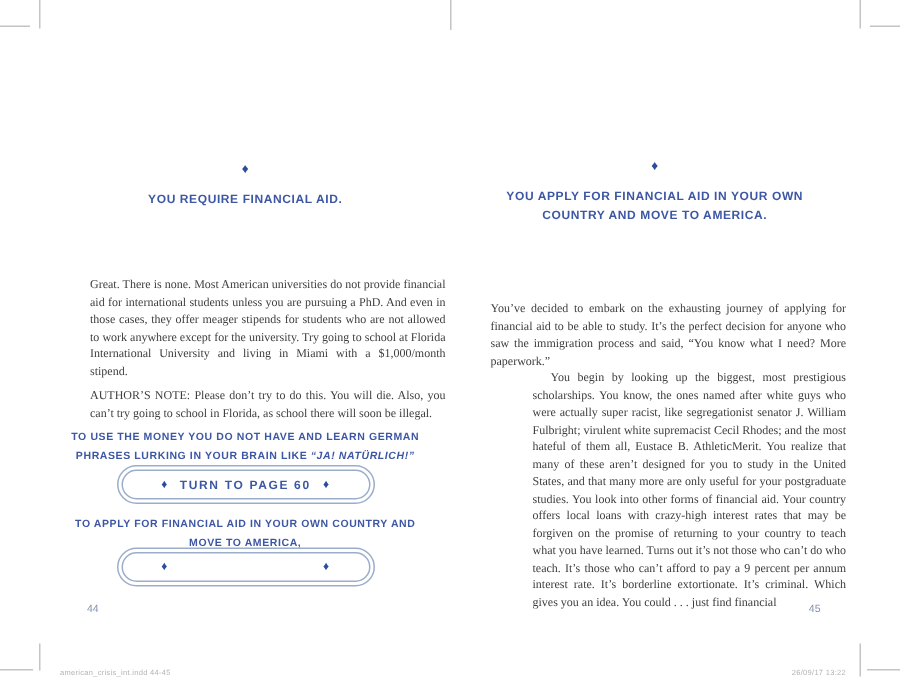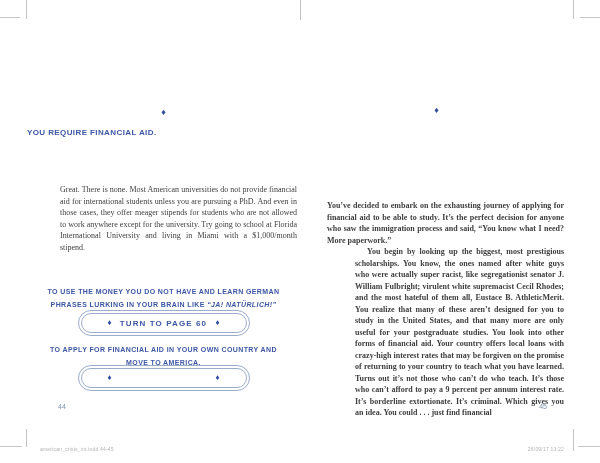--- a/index.html
+++ b/index.html
@@ -3,27 +3,27 @@
 <meta charset="utf-8">
 <style>
   html,body{margin:0;padding:0;background:#ffffff;}
   .canvas{position:relative;width:600px;height:463px;background:#ffffff;overflow:hidden;
           font-family:"Liberation Sans",sans-serif;}
   .crop{position:absolute;background:#c4c4c4;}
   .page{position:absolute;top:18px;width:273px;height:427px;}
   .page-left{left:27px;}
   .page-right{left:300px;}
   .marker{position:absolute;width:100%;text-align:center;color:#2d4c9f;font-size:9px;line-height:9px;}
-  .heading{position:absolute;width:100%;text-align:left;color:#3d57a5;
+  .heading{position:absolute;width:100%;text-align:center;color:#3d57a5;
            font-weight:bold;font-size:8px;letter-spacing:0.4px;line-height:13px;margin:0;}
   .heading-inner{display:inline-block;max-width:212px;}
   .bodytext{position:absolute;left:33px;width:237px;color:#3f3e3e;
             font-family:"Liberation Serif",serif;font-size:8px;line-height:11.5px;
             text-align:justify;margin:0;}
-  .page-right .bodytext{left:27px;font-weight:bold;}
+  .page-right .bodytext{left:27px;}
   .bodytext p{margin:0;}
   .bodytext p.indent{text-indent:12px;margin-left:28px;}
   .cta-label{position:absolute;left:50%;transform:translateX(-50%);width:240px;text-align:center;
              color:#3d57a5;font-weight:bold;font-size:7px;letter-spacing:0.4px;line-height:12.5px;margin:0;}
   .cta-label em{font-style:italic;}
   .btn{position:absolute;left:50%;transform:translateX(-50%);width:172px;box-sizing:border-box;
        border:1px solid #9cadcc;border-radius:13px;padding:2px;background:#fff;cursor:pointer;}
   .btn-inner{border:1px solid #9cadcc;border-radius:10px;height:18px;display:flex;
              align-items:center;justify-content:space-between;padding:0 26px;}
   .btn-label{color:#3d57a5;font-weight:bold;font-size:8px;letter-spacing:1.1px;white-space:nowrap;}
@@ -49,20 +49,21 @@
   <div class="crop" style="left:0;top:446px;width:22px;height:1px;"></div>
   <div class="crop" style="left:573px;top:429px;width:1px;height:22px;"></div>
   <div class="crop" style="left:578px;top:446px;width:22px;height:1px;"></div>
 
   <div class="page page-left">
     <span class="marker" style="top:90px;">♦</span>
     <h2 class="heading" style="top:108px;">YOU REQUIRE FINANCIAL AID.</h2>
 
     <p class="bodytext" style="top:166px;">Great. There is none. Most American universities do not provide financial aid for international students unless you are pursuing a PhD. And even in those cases, they offer meager stipends for students who are not allowed to work anywhere except for the university. Try going to school at Florida International University and living in Miami with a $1,000/month stipend.</p>
 
+    <p class="bodytext" style="top:240px;">AUTHOR’S NOTE: Please don’t try to do this. You will die. Also, you can’t try going to school in Florida, as school there will soon be illegal.</p>
 
     <p class="cta-label" style="top:268px;"><span>TO USE THE MONEY YOU DO NOT HAVE AND LEARN GERMAN PHRASES LURKING IN YOUR BRAIN LIKE </span><em>“JA! NATÜRLICH!”</em></p>
 
     <div class="btn" style="top:292px;">
       <div class="btn-inner">
         <span class="d">♦</span>
         <span class="btn-label">TURN TO PAGE 60</span>
         <span class="d">♦</span>
       </div>
     </div>
@@ -74,20 +75,21 @@
         <span class="d">♦</span>
         <span class="d">♦</span>
       </div>
     </div>
 
     <span class="pagenum pagenum-left">44</span>
   </div>
 
   <div class="page page-right">
     <span class="marker" style="top:88px;">♦</span>
+    <h2 class="heading" style="top:106px;"><span class="heading-inner">YOU APPLY FOR FINANCIAL AID IN YOUR OWN COUNTRY AND MOVE TO AMERICA.</span></h2>
 
     <div class="bodytext" style="top:182px;">
       <p>You’ve decided to embark on the exhausting journey of applying for financial aid to be able to study. It’s the perfect decision for anyone who saw the immigration process and said, “You know what I need? More paperwork.”</p>
       <p class="indent">You begin by looking up the biggest, most prestigious scholarships. You know, the ones named after white guys who were actually super racist, like segregationist senator J. William Fulbright; virulent white supremacist Cecil Rhodes; and the most hateful of them all, Eustace B. AthleticMerit. You realize that many of these aren’t designed for you to study in the United States, and that many more are only useful for your postgraduate studies. You look into other forms of financial aid. Your country offers local loans with crazy-high interest rates that may be forgiven on the promise of returning to your country to teach what you have learned. Turns out it’s not those who can’t do who teach. It’s those who can’t afford to pay a 9 percent per annum interest rate. It’s borderline extortionate. It’s criminal. Which gives you an idea. You could . . . just find financial</p>
     </div>
 
     <span class="pagenum pagenum-right">45</span>
   </div>
 
   <span class="slug slug-left">american_crisis_int.indd   44-45</span>

